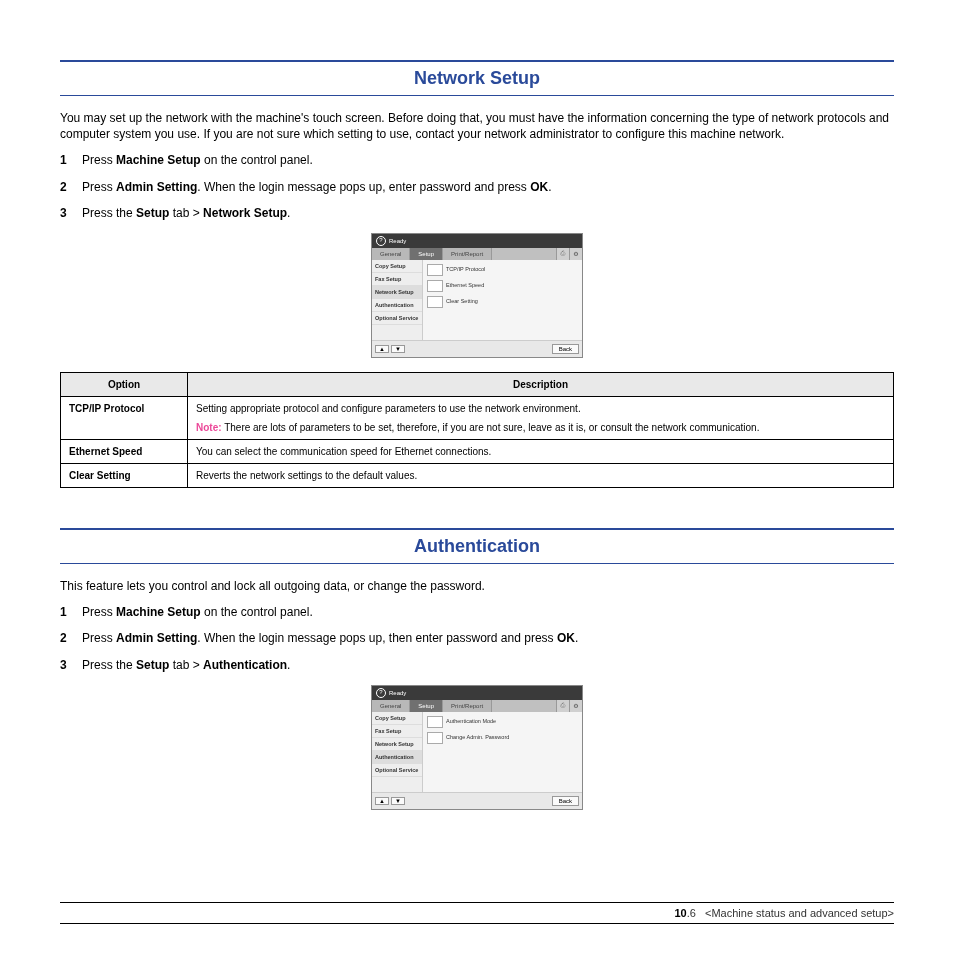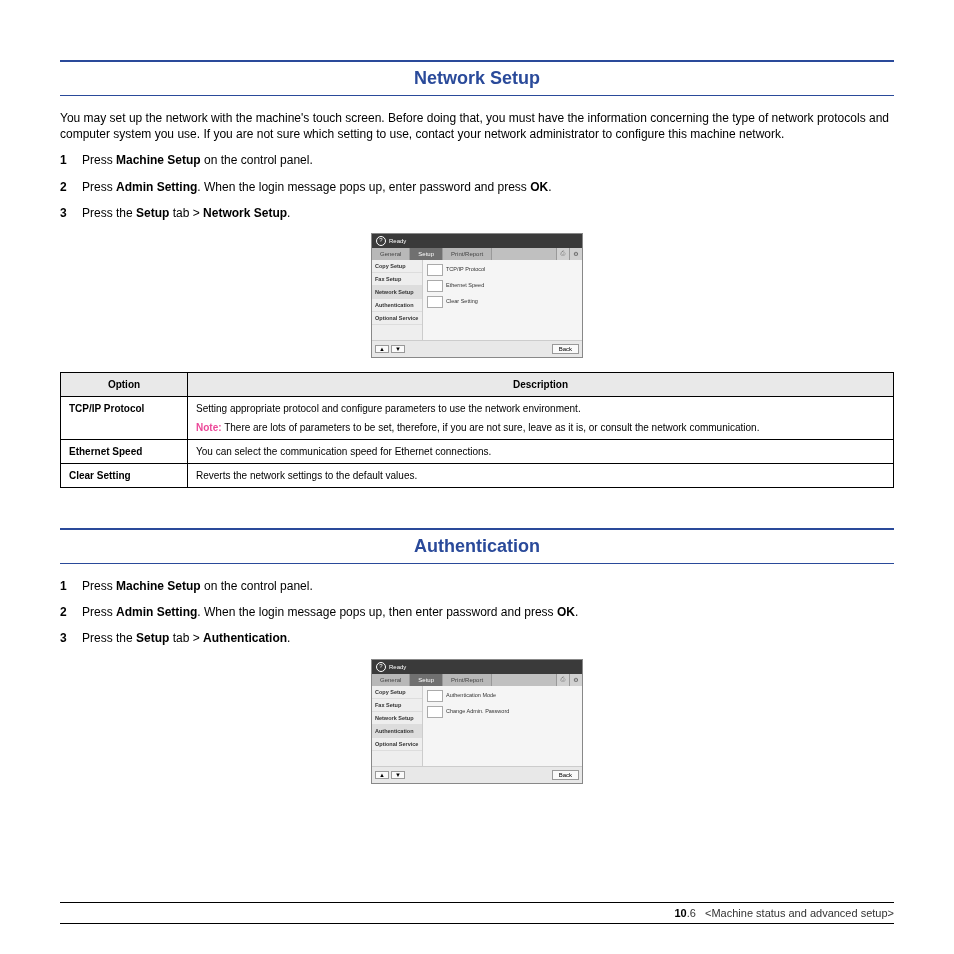--- a/index.html
+++ b/index.html
@@ -269,20 +269,21 @@
         <tr>
           <td class="name">Clear Setting</td>
           <td>Reverts the network settings to the default values.</td>
         </tr>
       </tbody>
     </table>
   </div>
 
   <div class="col">
     <div class="section-title">Authentication</div>
+    <p>This feature lets you control and lock all outgoing data, or change the password.</p>
 
     <ol class="steps">
       <li>
         <span class="num">1</span>
         <span class="txt">
           <span>Press </span><b>Machine Setup</b><span> on the control panel.</span>
         </span>
       </li>
       <li>
         <span class="num">2</span>

